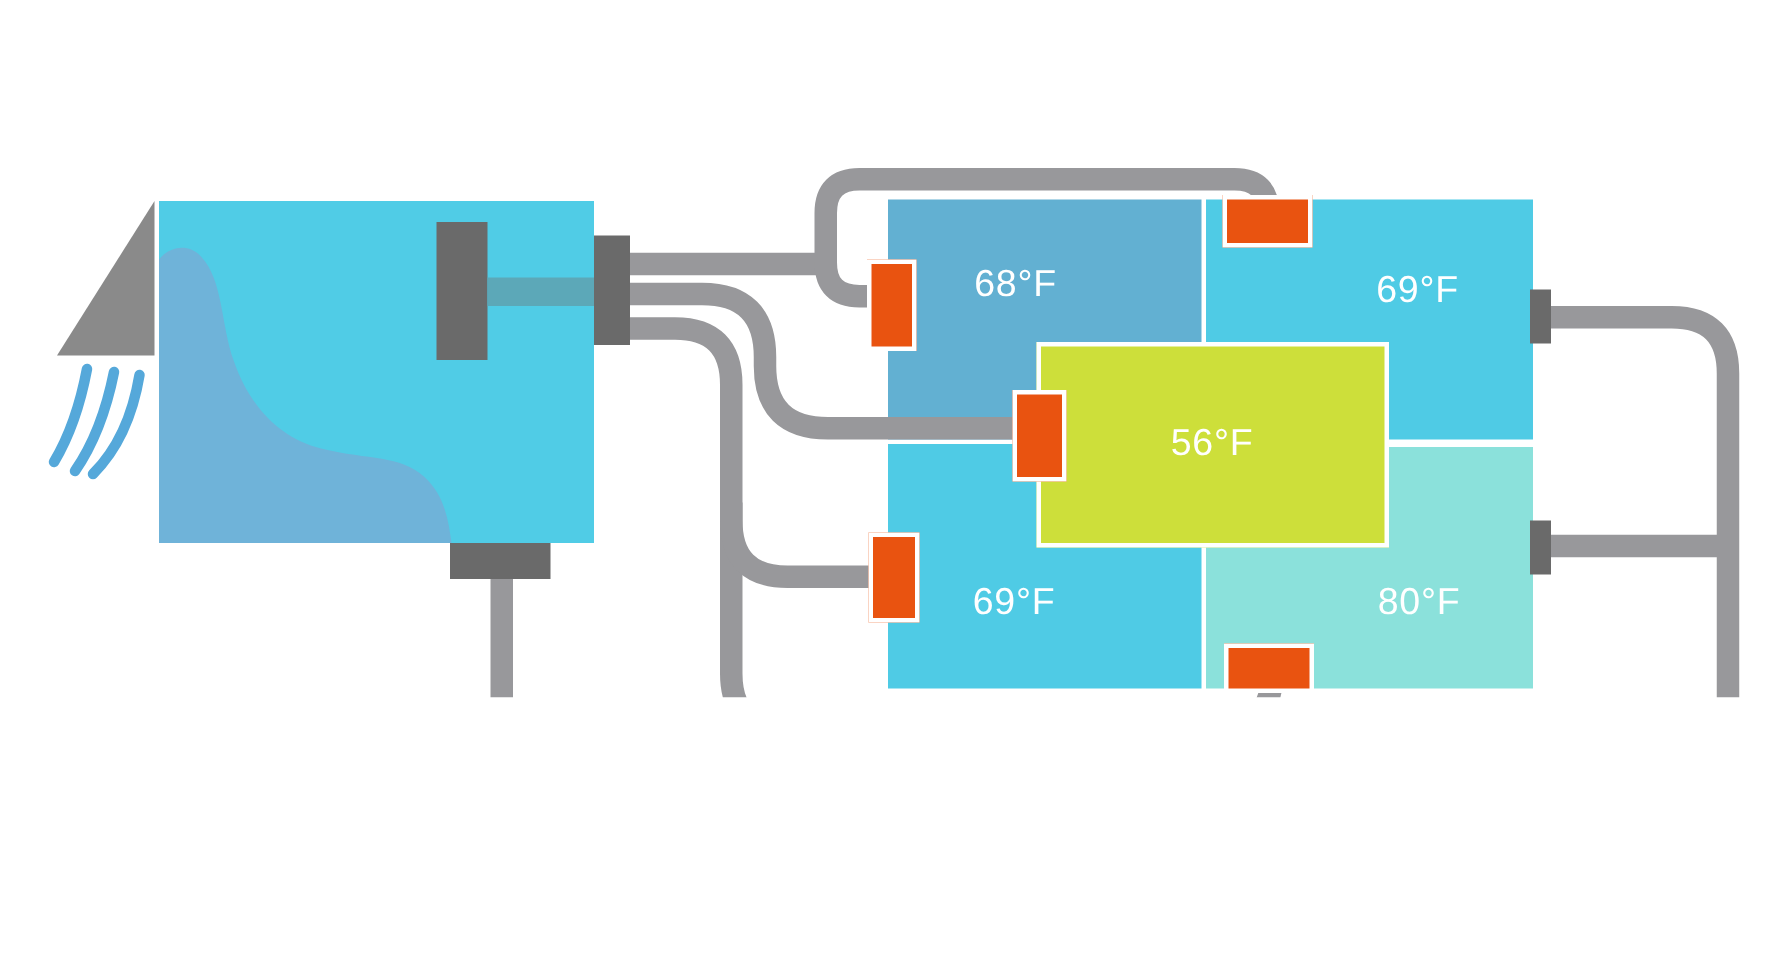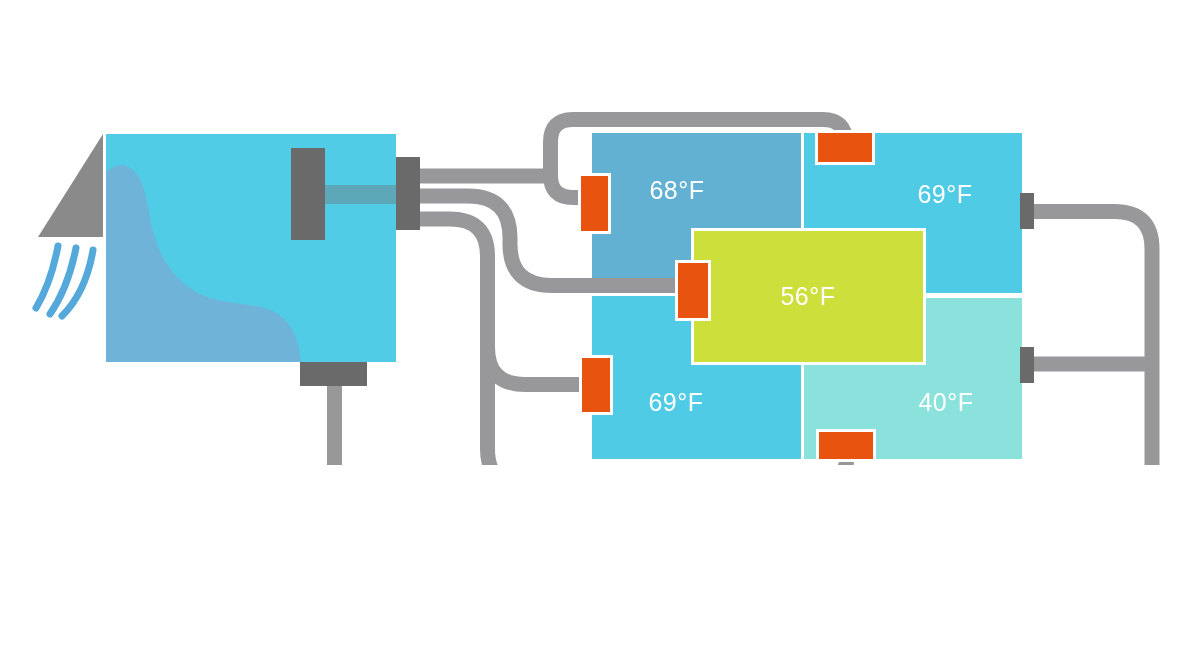--- a/index.html
+++ b/index.html
@@ -89,15 +89,15 @@
   <div class="damper d69b" style="background-color: rgb(233, 83, 16);"></div>
   <div class="damper d70" style="background-color: rgb(233, 83, 16);"></div>
 
   <div class="rport r69t" style="background-color: rgb(106, 106, 106);"></div>
   <div class="rport r70" style="background-color: rgb(106, 106, 106);"></div>
 
   <div class="ztemp" style="left:677px;top:190px">68°F</div>
   <div class="ztemp" style="left:945px;top:194px">69°F</div>
   <div class="ztemp" style="left:808px;top:296px">56°F</div>
   <div class="ztemp" style="left:676px;top:402px">69°F</div>
-  <div class="ztemp" style="left:946px;top:402px">40°F</div>
+  <div class="ztemp" style="left:946px;top:402px">80°F</div>
 
 </div>
 
 </body></html>

